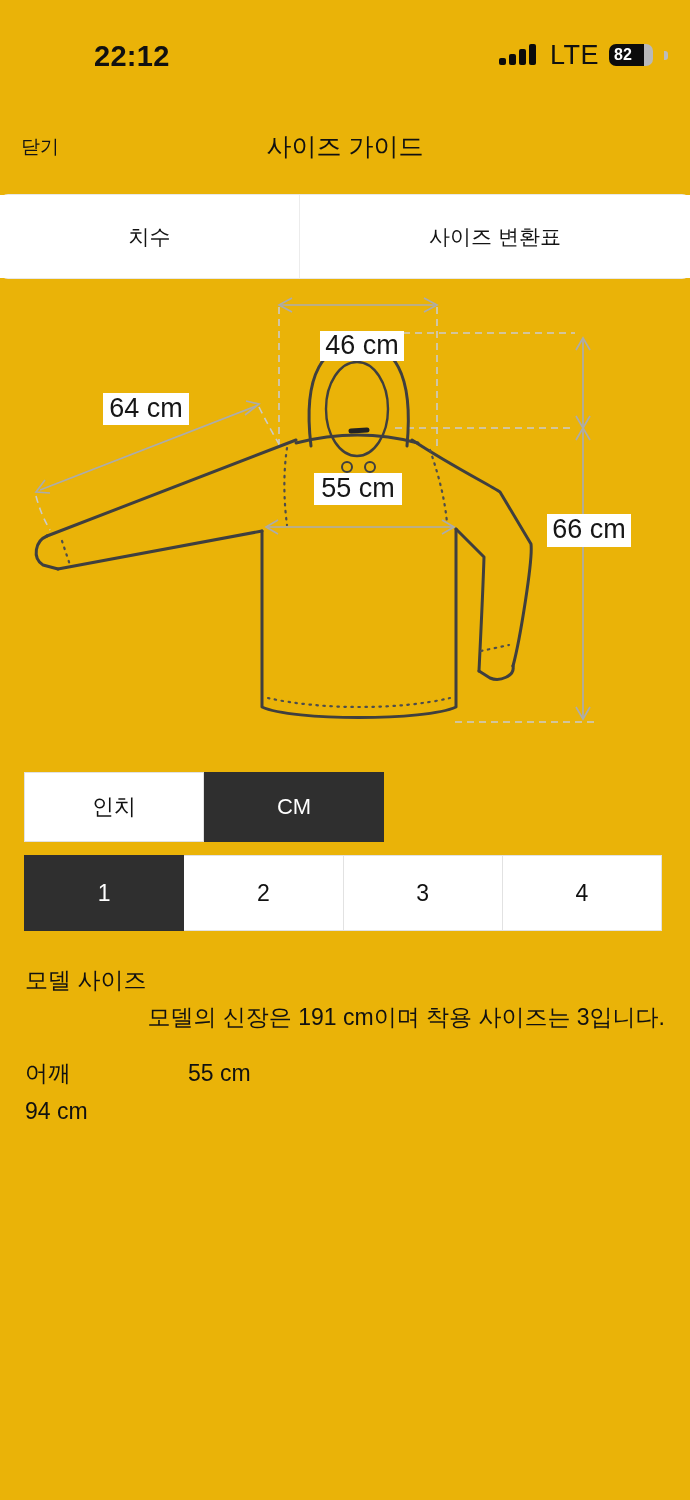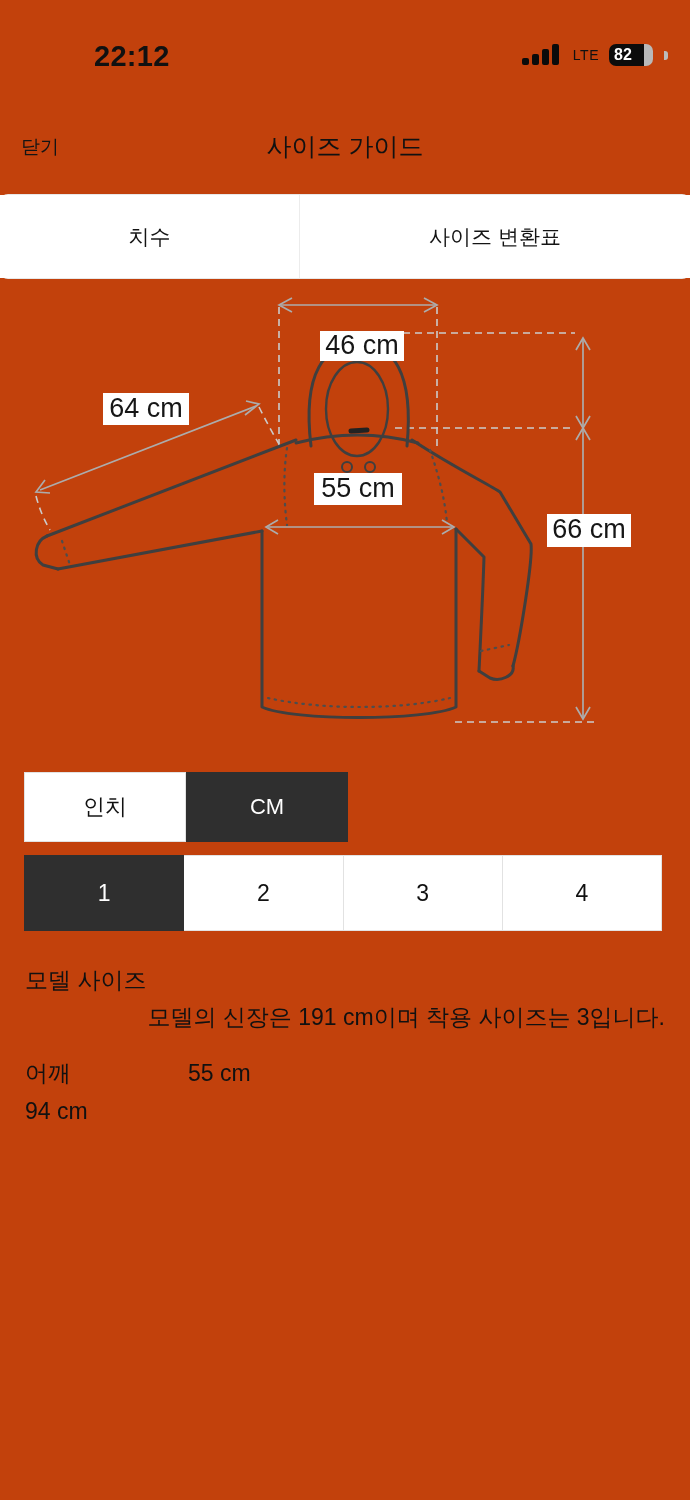--- a/index.html
+++ b/index.html
@@ -1,22 +1,22 @@
 <!DOCTYPE html>
 <html><head>
 <meta charset="utf-8">
 <style>
   html,body{margin:0;padding:0;background:#fff;}
-  .screen{position:relative;width:690px;height:1500px;background:#c2410c;overflow:hidden;
+  .screen{position:relative;width:690px;height:1500px;background:#eab308;overflow:hidden;
           font-family:"Liberation Sans",sans-serif;color:#111;}
 
   
   .status-time{position:absolute;left:94px;top:40px;font-size:29px;font-weight:700;letter-spacing:.3px;}
   .status-right{position:absolute;top:42px;right:22px;display:flex;align-items:center;gap:10px;height:26px;}
-  .lte{font-size:14px;font-weight:500;letter-spacing:.5px;}
+  .lte{font-size:27px;font-weight:500;letter-spacing:.5px;}
   .battery{position:relative;width:44px;height:22px;border-radius:7px;
            background:linear-gradient(to right,#0c0c0c 79%,#b9b9b9 79%);
            display:flex;align-items:center;justify-content:center;padding-right:16px;box-sizing:border-box;}
   .battery span{color:#fff;font-size:16px;font-weight:700;}
   .battery-tip{width:4px;height:9px;background:#bcbcbc;border-radius:0 3px 3px 0;margin-left:1px;}
 
   
   .nav-bar{position:absolute;top:110px;left:0;width:690px;height:73px;}
   .close-btn{position:absolute;left:21px;top:0;height:73px;display:flex;align-items:center;
              font-size:19px;background:none;border:none;color:#141414;padding:0;font-family:inherit;}
@@ -28,21 +28,21 @@
   .tab{height:100%;display:flex;align-items:center;justify-content:center;font-size:21px;
        background:#fff;border:none;color:#141414;padding:0;font-family:inherit;}
   .tab-left{width:300px;border-right:1px solid #ececec;box-sizing:border-box;}
   .tab-right{flex:1;}
 
   
   .diagram{position:absolute;top:285px;left:0;width:690px;height:455px;}
 
   
   .unit-toggle{position:absolute;top:772px;left:24px;display:flex;}
-  .unit-btn{width:162px;height:70px;display:flex;align-items:center;justify-content:center;
+  .unit-btn{width:180px;height:70px;display:flex;align-items:center;justify-content:center;
             font-size:22px;font-family:inherit;box-sizing:border-box;}
   .unit-btn.inactive{background:#fff;border:1px solid #e2e2e2;color:#111;}
   .unit-btn.active{background:#2f2f2f;border:1px solid #2f2f2f;color:#fff;}
 
   
   .size-tabs{position:absolute;top:855px;left:24px;width:638px;height:76px;display:flex;}
   .size-btn{flex:1;display:flex;align-items:center;justify-content:center;font-size:23px;
             background:#fff;border:1px solid #e2e2e2;border-left:none;color:#111;
             font-family:inherit;box-sizing:border-box;}
   .size-btn:first-child{border-left:1px solid #e2e2e2;}

